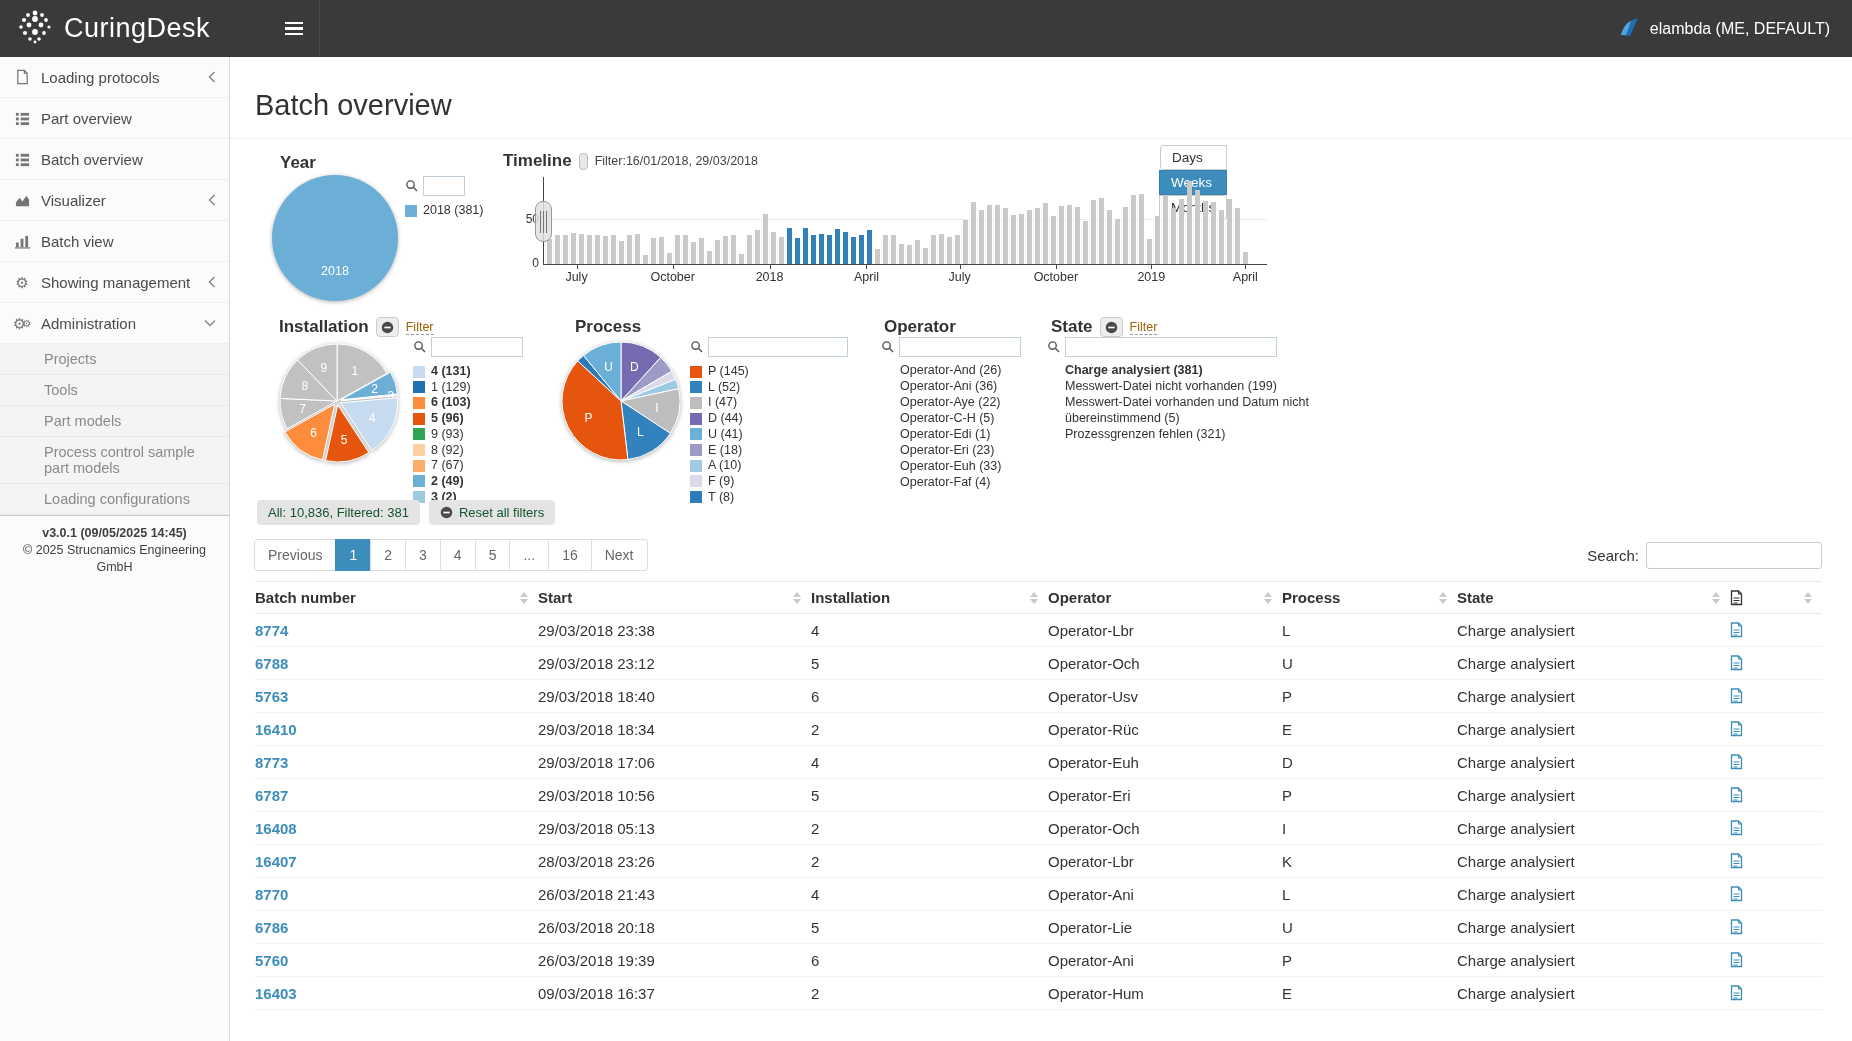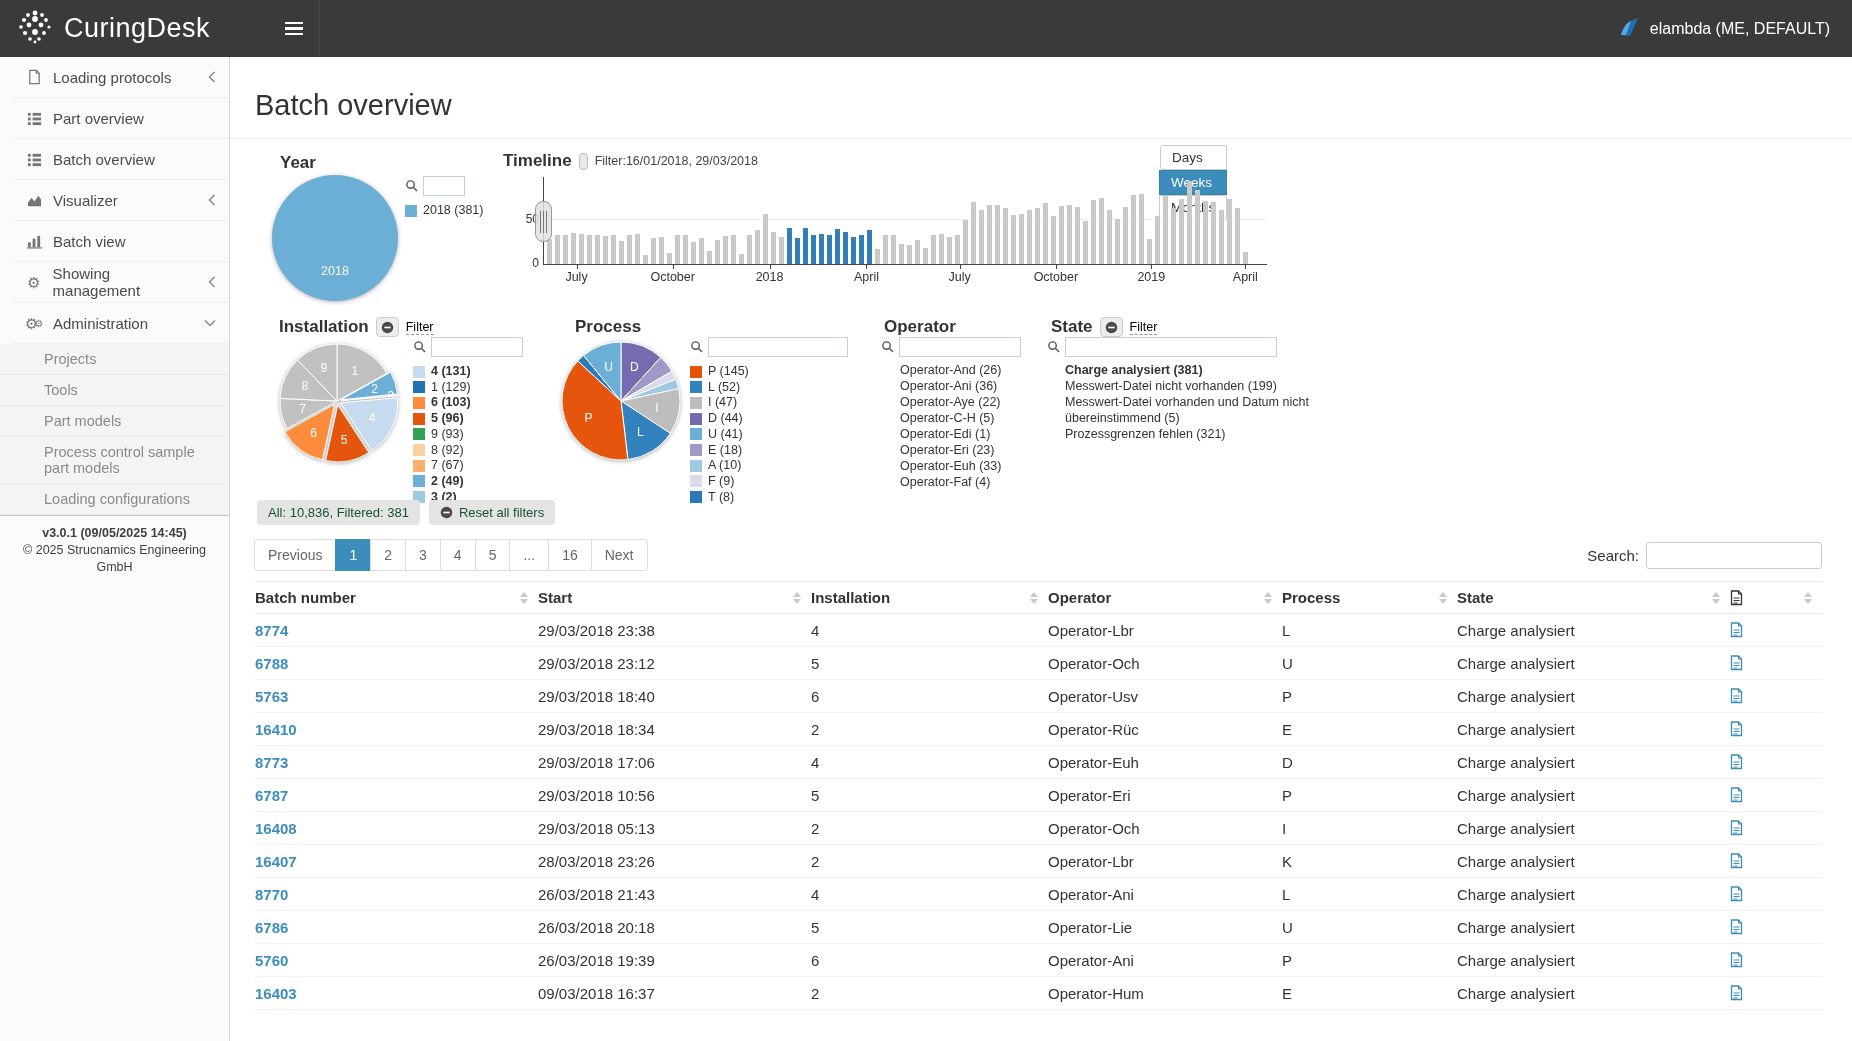--- a/index.html
+++ b/index.html
@@ -10,36 +10,36 @@
   }
   
   .navbar { position:fixed; top:0; left:0; right:0; height:57px; background:#3a3a3a; display:flex; align-items:stretch; z-index:50; }
   .brand { width:268px; display:flex; align-items:center; padding-left:16px; gap:10px; }
   .brand-text { color:#fff; font-size:27px; font-weight:300; letter-spacing:.5px; }
   .nav-toggle { width:52px; display:flex; align-items:center; justify-content:center; flex-direction:column; gap:3px; cursor:pointer; border-right:1px solid rgba(255,255,255,.07); }
   .nav-toggle i { display:block; width:18px; height:2.5px; background:#fff; }
   .nav-user { margin-left:auto; display:flex; align-items:center; gap:9px; padding-right:22px; color:#fff; font-size:16px; }
   
   .sidebar { position:fixed; top:57px; left:0; bottom:0; width:230px; background:#fbfbfb; border-right:1px solid #d8d8d8; }
-  .side-item { display:flex; align-items:center; gap:10px; height:41px; padding:0 13px; border-bottom:1px solid #efefef; color:#4b4b4b; font-size:15px; cursor:pointer;margin-left:12px; }
+  .side-item { display:flex; align-items:center; gap:10px; height:41px; padding:0 13px; border-bottom:1px solid #efefef; color:#4b4b4b; font-size:15px; cursor:pointer; }
   .side-item .sicon { width:18px; display:flex; justify-content:center; color:#757575; font-size:15px; line-height:15px; }
   .side-item .chev { margin-left:auto; display:flex; }
   .submenu .sub-item { padding:7px 12px 7px 44px; background:#f4f4f4; color:#8a8a8a; font-size:14.5px; border-bottom:1px solid #e9e9e9; cursor:pointer; }
   .side-footer { border-top:1px solid #c9c9c9; padding:9px 6px; text-align:center; font-size:12.5px; color:#3f3f3f; line-height:17px; }
   .side-footer .v { font-weight:bold; }
   
   .main { margin-left:230px; padding:75px 30px 0 25px; }
   h1.page-title { font-size:29px; font-weight:400; margin:14px 0 16px 0; color:#333; }
   .header-sep { border-bottom:1px solid #f0f0f0; margin:0 -30px 4px -25px; }
   
   .filters { position:relative; height:392px; }
   .abs { position:absolute; }
   .sec-title { font-size:17px; font-weight:bold; color:#333; display:inline-flex; align-items:center; gap:7px; white-space:nowrap; }
   .mini-btn { width:23px; height:20px; border:1px solid #ccc; background:#ededed; border-radius:4px; display:inline-flex; align-items:center; justify-content:center; cursor:pointer; }
-  .filter-word { font-size:12.5px; font-weight:400; color:#000000; border-bottom:1px dashed #999; cursor:pointer; }
+  .filter-word { font-size:12.5px; font-weight:400; color:#a16207; border-bottom:1px dashed #999; cursor:pointer; }
   .tl-filter-text { font-size:12.5px; font-weight:400; color:#444; }
   .tl-toggle { width:9px; height:17px; background:#e8e8e8; border:1px solid #bbb; border-radius:4px; display:inline-block; cursor:pointer; }
   .search-row { display:flex; align-items:center; gap:5px; }
   .search-mini { border:1px solid #c3cfd9; height:20px; font-size:12px; padding:1px 4px; outline:none; background:#fff; }
   .legend-col { display:flex; flex-direction:column; }
   .legend-row { display:flex; align-items:flex-start; gap:6px; font-size:12.5px; color:#333; line-height:15.7px; cursor:pointer; }
   .legend-row .swatch { width:12px; height:12px; margin-top:1.5px; flex:0 0 auto; }
   .bold { font-weight:bold; }
   .flist { display:flex; flex-direction:column; font-size:12.5px; color:#333; line-height:16px; }
   .flist-item { cursor:pointer; }

